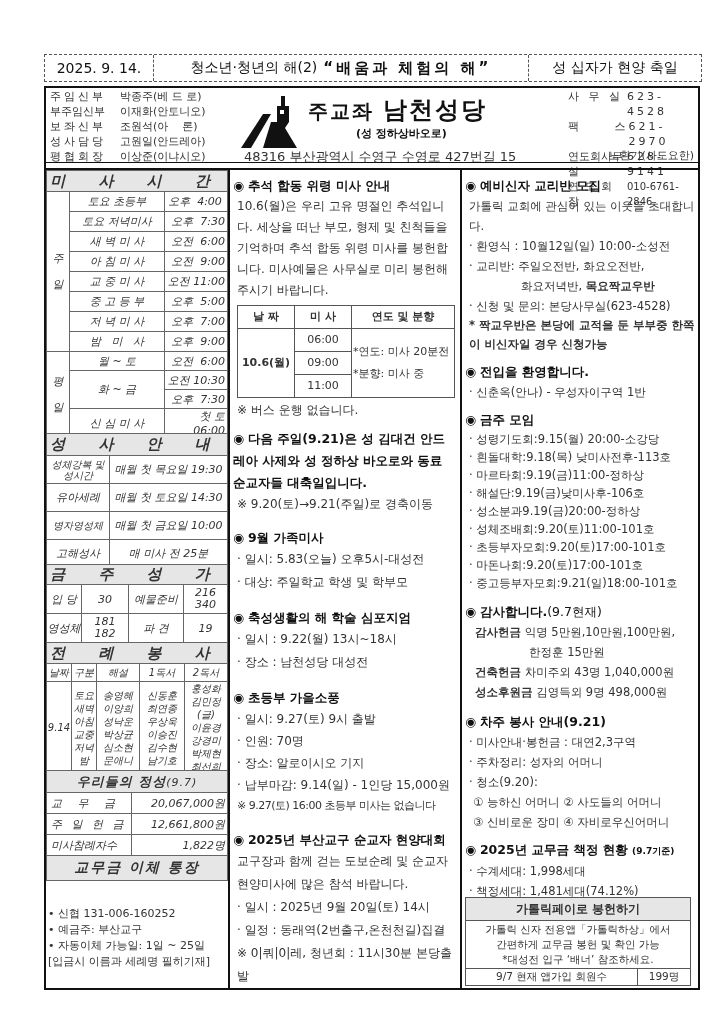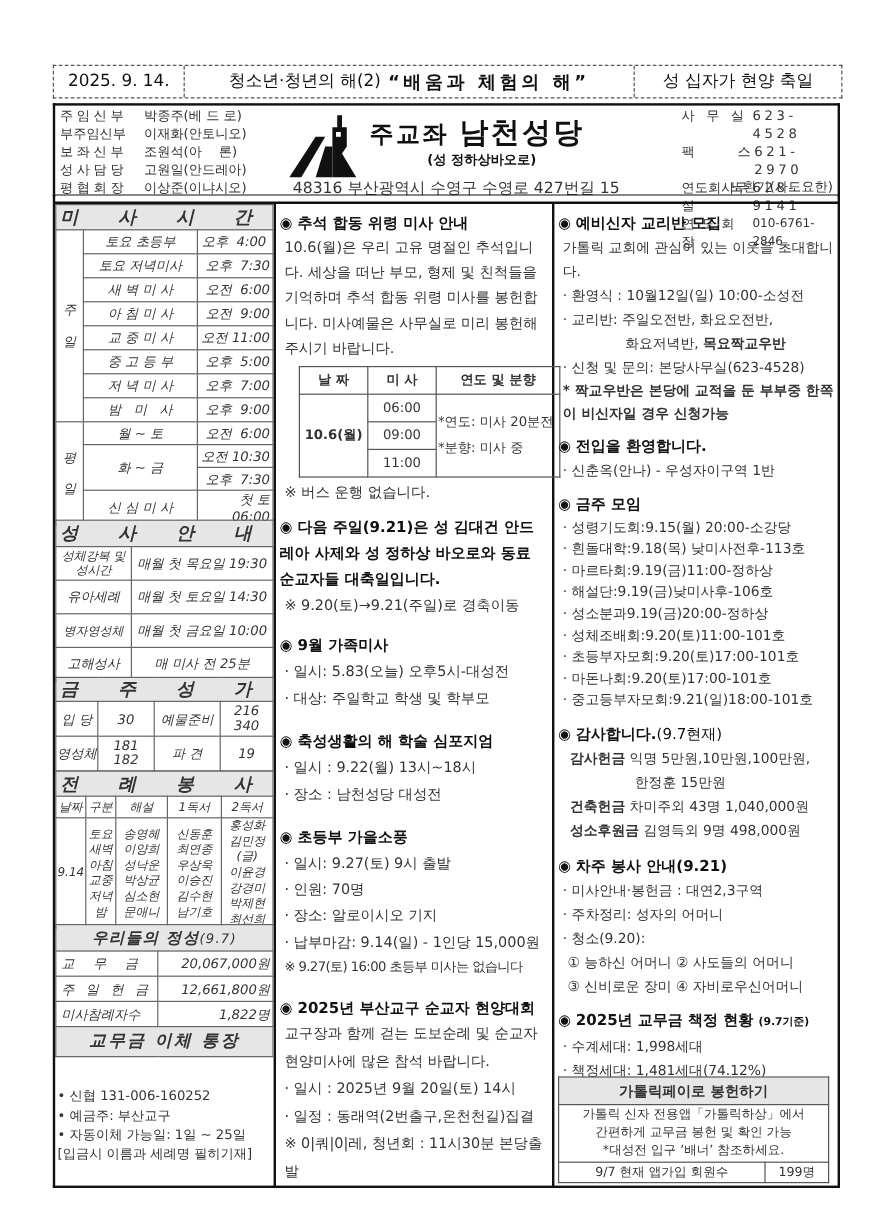--- a/index.html
+++ b/index.html
@@ -295,21 +295,21 @@
 <div class="bank" style="left:48px;top:906px">
   <div>• 신협 131-006-160252</div>
   <div>• 예금주: 부산교구</div>
   <div>• 자동이체 가능일: 1일 ~ 25일</div>
   <div>[입금시 이름과 세례명 필히기재]</div>
 </div>
 
 <div class="col" style="left:233px;top:176px;width:224px">
   <div class="h">추석 합동 위령 미사 안내</div>
   <div class="p" style="line-height:21px">10.6(월)은 우리 고유 명절인 추석입니다. 세상을 떠난 부모, 형제 및 친척들을 기억하며 추석 합동 위령 미사를 봉헌합니다. 미사예물은 사무실로 미리 봉헌해 주시기 바랍니다.</div>
-  <table class="chuseok" style="width:218px;margin:4px 0 2px 16px">
+  <table class="chuseok" style="width:218px;margin:4px 0 2px 4px">
     <tbody>
         <tr style="height:22px;font-weight:bold">
           <td style="width:54px">날 짜</td>
           <td style="width:54px">미 사</td>
           <td>연도 및 분향</td>
         </tr>
     <tr style="height:23px">
           <td rowspan="3" style="font-weight:bold">10.6(월)</td>
           <td>06:00</td>
           <td rowspan="3" style="text-align:left;line-height:22px">

